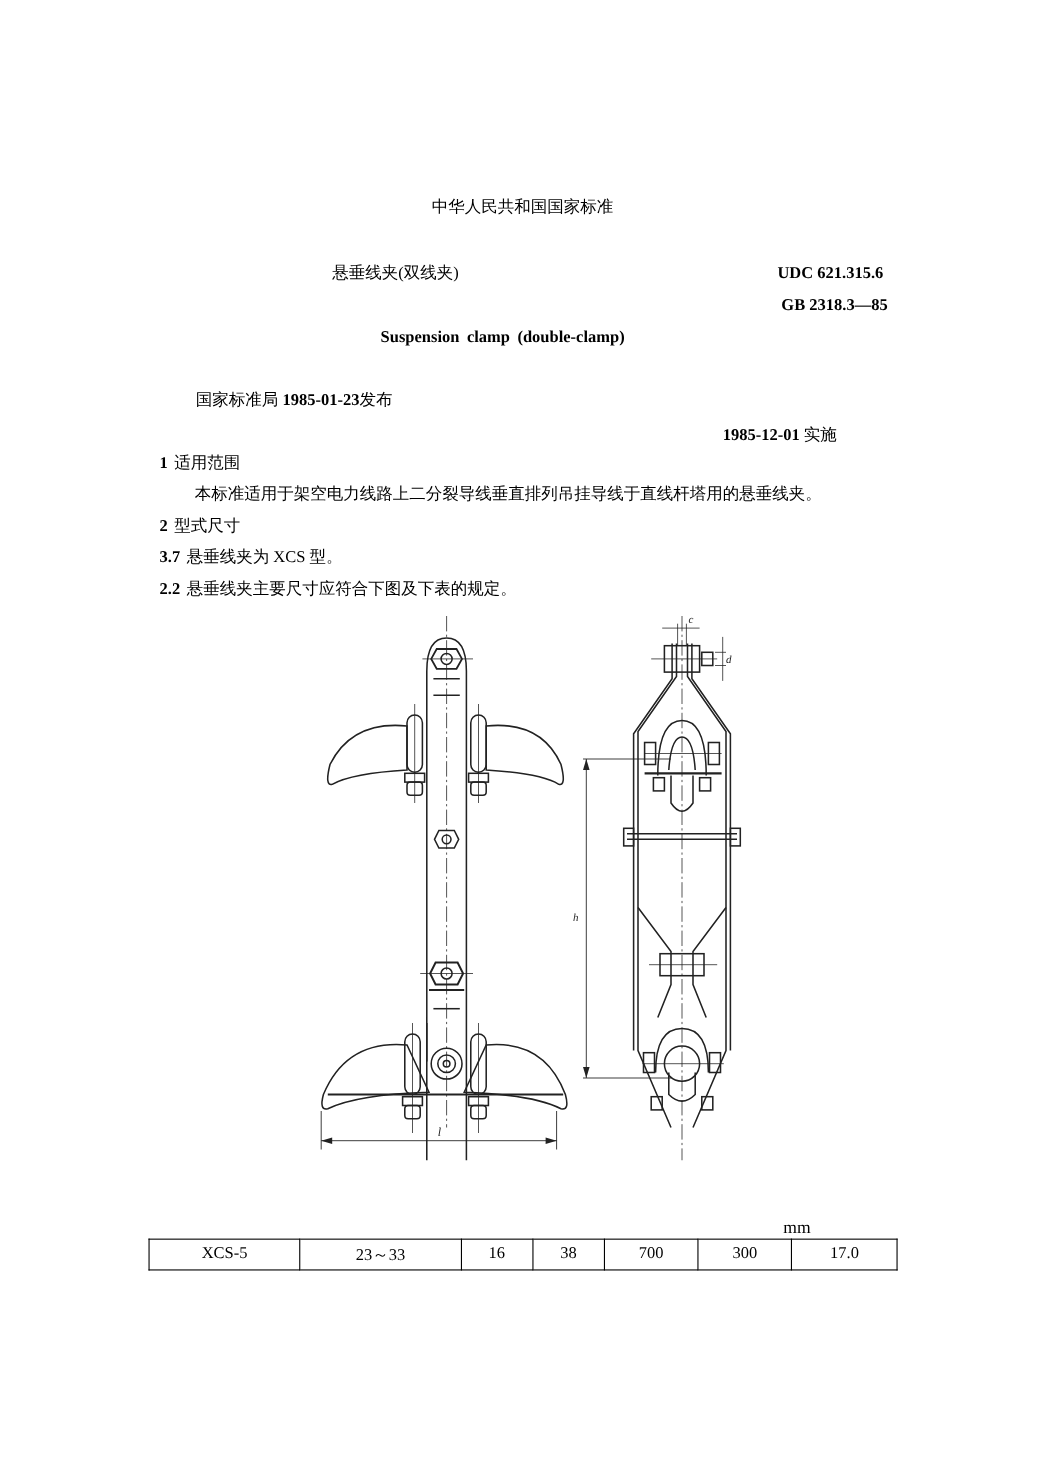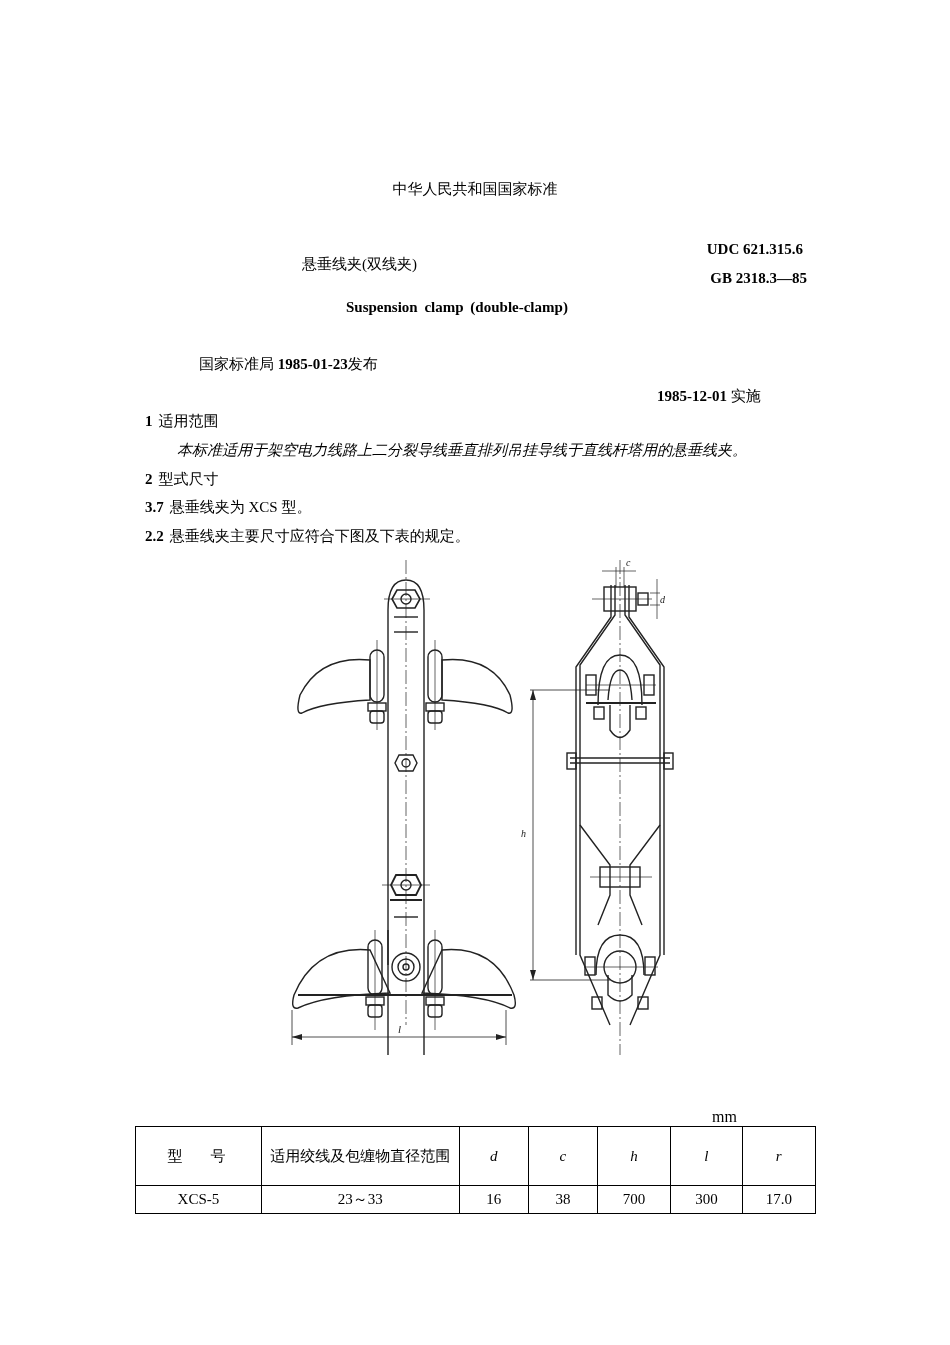--- a/index.html
+++ b/index.html
@@ -2,28 +2,28 @@
 <html><head>
   <meta charset="utf-8">
   <style>
     html, body { margin: 0; padding: 0; background: #ffffff; }
     body { width: 950px; height: 1345px; position: relative; overflow: hidden;
            font-family: "Liberation Serif", "DejaVu Serif", serif; color: #000; }
     .abs { position: absolute; white-space: nowrap; }
     .f15 { font-size: 15px; line-height: 18px; }
     .bold { font-weight: bold; }
     .std-title { left: 0; width: 950px; top: 180px; text-align: center; }
-    .doc-title { left: 302px; top: 255px; text-align: center; }
+    .doc-title { left: 302px; top: 240px; text-align: center; }
     .udc { right: 147px; top: 240px; font-weight: bold; }
     .gb { right: 143px; top: 269px; font-weight: bold; }
     .en-title { left: 346px; top: 298px; font-weight: bold; word-spacing: 3px; }
-    .issue { left: 178px; top: 355px; margin-left: 21px; }
+    .issue { left: 178px; top: 355px; }
     .impl { left: 657px; top: 355px; margin-top: 32px; }
     .sec { left: 145px; }
-    .para { left: 177px; font-style: italic; }
+    .para { left: 177px; }
     .num { font-weight: bold; margin-right: 6px; }
     .figure { position: absolute; left: 280px; top: 555px; width: 420px; height: 500px; }
     .unit { right: 213px; top: 1108px; font-size: 16px; }
     table.spec { position: absolute; left: 135px; top: 1126px; width: 681px;
                  border-collapse: collapse; font-size: 15px; }
     table.spec td, table.spec th { border: 1px solid #000; text-align: center;
                  font-weight: normal; padding: 0 4px; }
     table.spec th { height: 58px; line-height: 27px; }
     table.spec td { height: 27px; }
     .ital { font-style: italic; }
@@ -184,29 +184,20 @@
       <polygon points="253,425 250,415 256,415" fill="#222" stroke="none"></polygon>
       <text x="241" y="282" font-size="10" font-style="italic" fill="#222" stroke="none" font-family="Liberation Serif, serif">h</text>
     </g>
   </svg>
 </div>
 
 <div class="abs unit">mm</div>
 
 <table class="spec">
   <tbody>
-      <tr>
-    <th class="spaced" style="width:95px">型号</th>
-    <th style="width:196px">适用绞线及包缠物直径范围</th>
-    <th class="ital" style="width:62px">d</th>
-    <th class="ital" style="width:62px">c</th>
-    <th class="ital" style="width:66px">h</th>
-    <th class="ital" style="width:64px">l</th>
-    <th class="ital" style="width:66px">r</th>
-  </tr>
   <tr>
     <td>XCS-5</td>
     <td>23～33</td>
     <td>16</td>
     <td>38</td>
     <td>700</td>
     <td>300</td>
     <td>17.0</td>
   </tr>
 </tbody>

